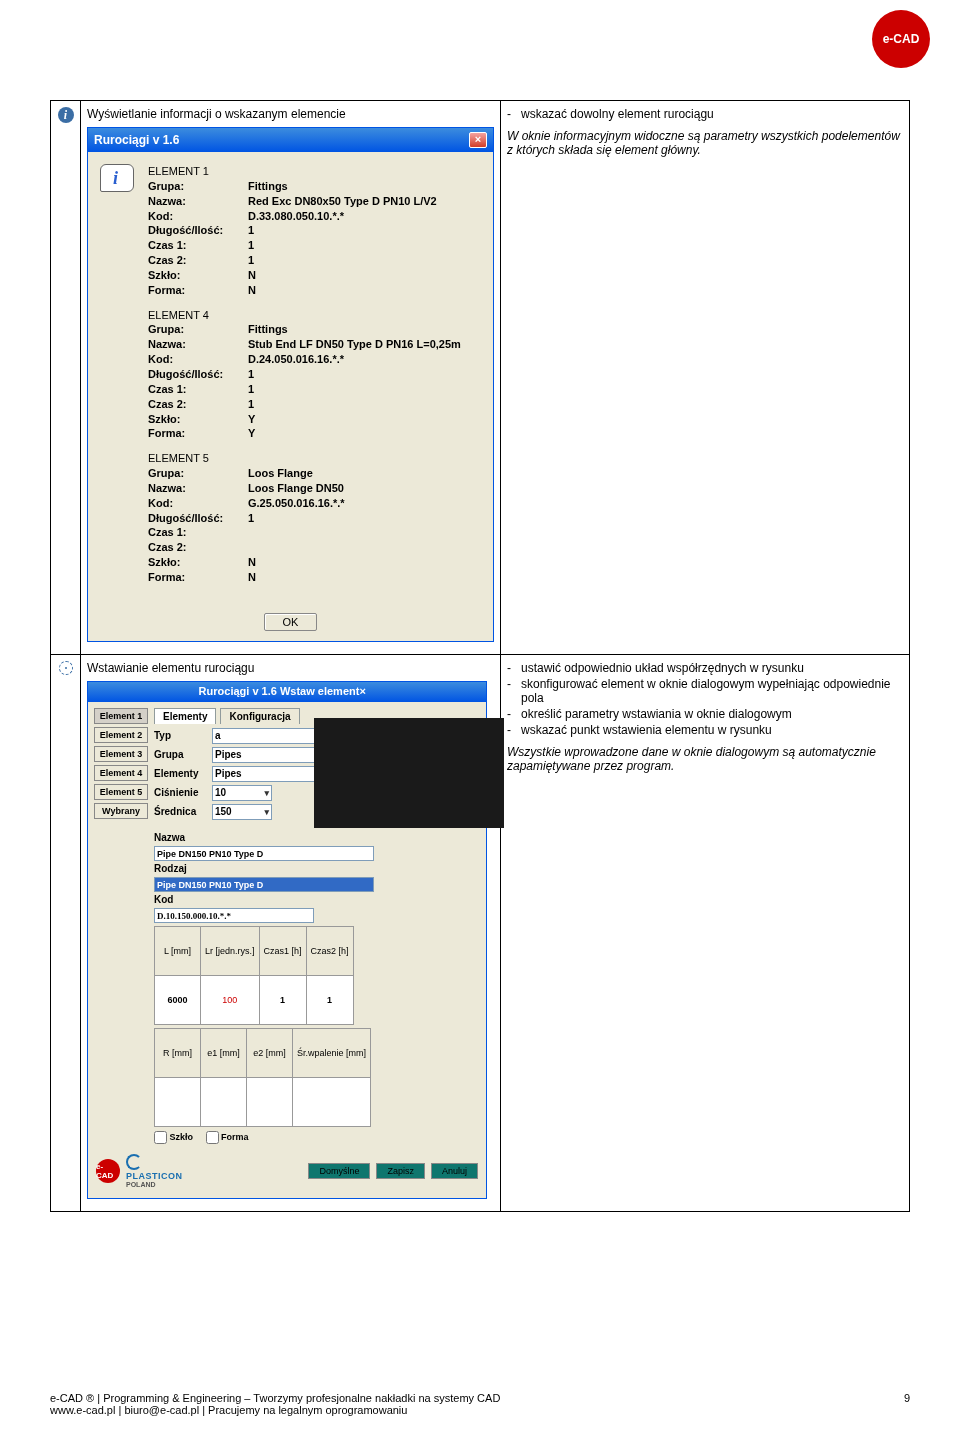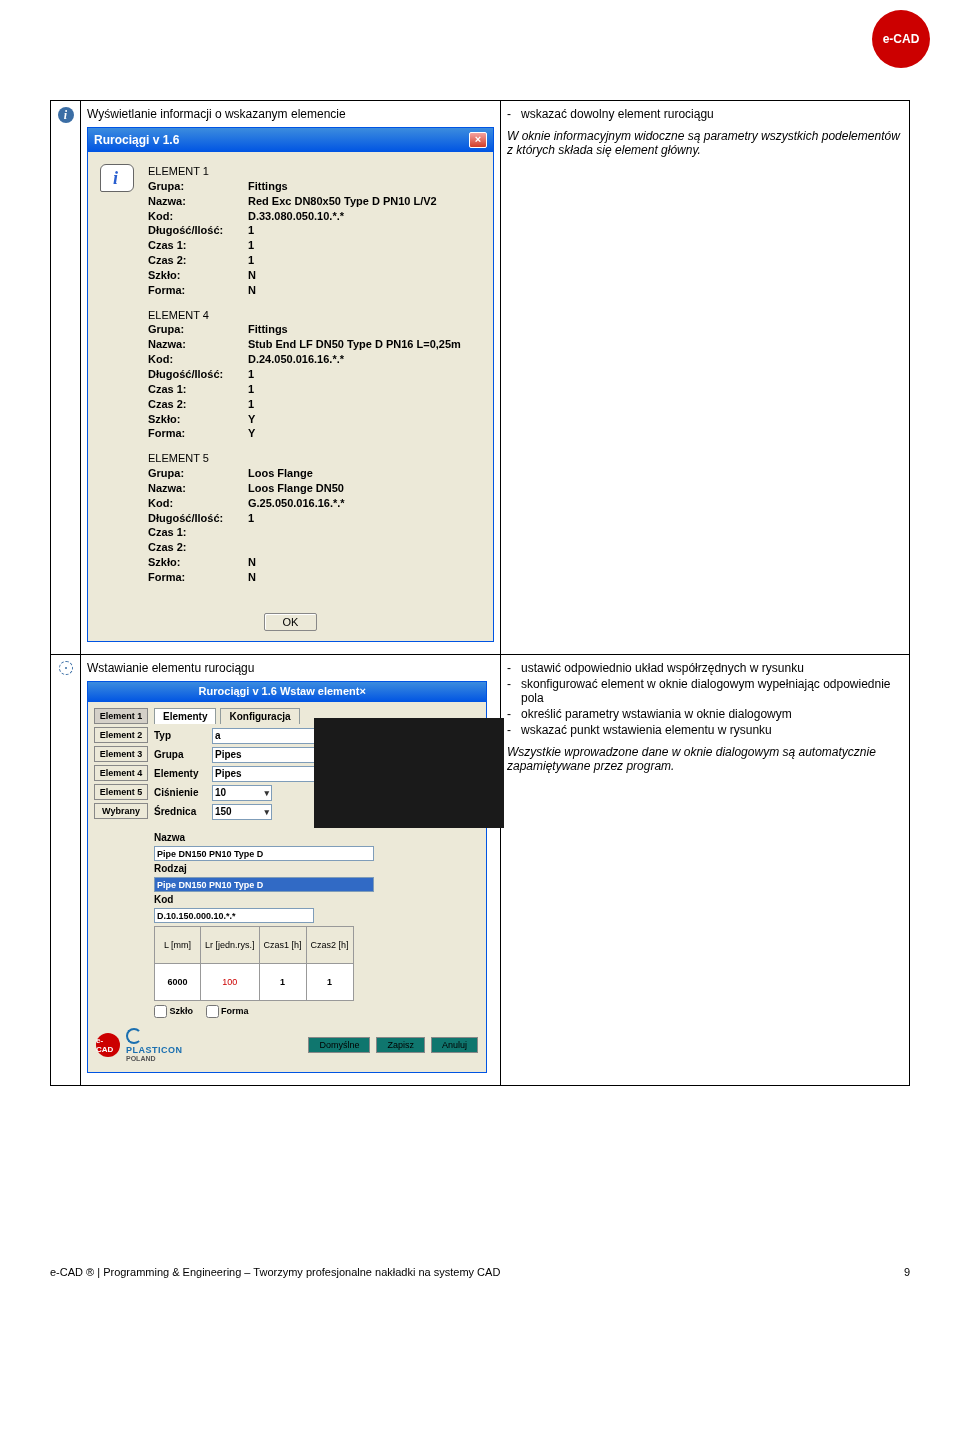--- a/index.html
+++ b/index.html
@@ -55,21 +55,21 @@
 .sidebar-left { width:54px; }
 .side-btn { background:#ece9d8; border:1px solid #888; font-size:9px; padding:2px 2px; margin-bottom:3px; text-align:center; }
 .side-btn.selected { background:#d4d0c8; }
 .form-cols { display:flex; gap:6px; }
 .right-panel { flex:1; }
 .dark-area { background:#1a1a1a; width:190px; height:110px; position:absolute; margin-left:160px; margin-top:-105px; }
 .small-btn { background:#ece9d8; border:1px solid #888; font-size:9px; padding:1px 6px; }
 .bottom-grid { margin-top:4px; }
 .bottom-grid .txt { background:#fff; border:1px solid #7f9db9; height:15px; font-size:9px; padding:0 2px; line-height:15px; }
 .small-table { border-collapse:collapse; margin-top:3px; }
-.small-table td, .small-table th { border:1px solid #999; font-size:9px; padding:13px 4px; background:#fff; text-align:center; min-width:46px; height:14px;margin-top:7px; }
+.small-table td, .small-table th { border:1px solid #999; font-size:9px; padding:19px 4px; background:#fff; text-align:center; min-width:46px; height:14px;margin-top:7px; }
 .small-table th { background:#ece9d8; font-weight:normal; }
 .small-table .hl { color:#cc0000; font-weight:normal; }
 .checks { margin-top:4px; font-size:9px; }
 .checks input { vertical-align:middle; }
 .dialog-footer { display:flex; align-items:center; justify-content:space-between; padding:4px 2px; margin-top:6px; }
 .logo-mini { display:flex; align-items:center; gap:6px; }
 .logo-mini .circ { width:24px; height:24px; border-radius:50%; background:#cc0000; color:#fff; font-size:8px; font-weight:bold; display:flex; align-items:center; justify-content:center; }
 .plasticon { display:flex; flex-direction:column; font-size:9px; line-height:1; }
 .plasticon .swirl { width:16px; height:16px; border:2px solid #1a6fb0; border-right-color:transparent; border-radius:50%; margin-bottom:2px; }
 .plasticon b { font-weight:bold; color:#1a6fb0; letter-spacing:0.5px; }
@@ -296,38 +296,54 @@
                         <label style="width:40px;margin-top:8px;">Nazwa</label>
                       </div>
                   <div class="txt" style="width:220px;">Pipe DN150 PN10 Type D</div>
                   <div class="form-row" style="margin-top:2px;">
                         <label style="width:40px;">Rodzaj</label>
                       </div>
                   <div class="txt" style="width:220px;background:#316ac5;color:#fff;">Pipe DN150 PN10 Type D</div>
                   <div class="form-row" style="margin-top:2px;">
                         <label style="width:40px;">Kod</label>
                       </div>
-                  <div class="txt" style="width:160px;">D.10.150.000.10.*.*</div>
+                  <div class="txt" style="width:160px;font-family:Liberation Serif, serif;">D.10.150.000.10.*.*</div>
 
                   <table class="small-table">
                     <tbody>
                           <tr>
                       <th>L [mm]</th>
                       <th>Lr [jedn.rys.]</th>
                       <th>Czas1 [h]</th>
                       <th>Czas2 [h]</th>
                     </tr>
                     <tr>
                       <td>6000</td>
                       <td class="hl">100</td>
                       <td>1</td>
                       <td>1</td>
                     </tr>
                   </tbody>
                       </table>
+                  <table class="small-table">
+                    <tbody>
+                          <tr>
+                      <th>R [mm]</th>
+                      <th>e1 [mm]</th>
+                      <th>e2 [mm]</th>
+                      <th>Śr.wpalenie [mm]</th>
+                    </tr>
+                    <tr>
+                      <td>&nbsp;</td>
+                      <td>&nbsp;</td>
+                      <td>&nbsp;</td>
+                      <td>&nbsp;</td>
+                    </tr>
+                  </tbody>
+                      </table>
 
                   <div class="checks">
                     <label><input type="checkbox" style=""> <span>Szkło</span></label>
                     &nbsp;&nbsp;&nbsp;
                     <label><input type="checkbox" style=""> <span>Forma</span></label>
                   </div>
                 </div>
               </div>
             </div>
 
@@ -361,14 +377,15 @@
       </td>
     </tr>
   </tbody>
     </table>
 
   <div class="page-footer">
     <div>
       <span>e-CAD ® | Programming &amp; Engineering – Tworzymy profesjonalne nakładki na systemy CAD</span>
       <span class="pnum">9</span>
     </div>
+    <div>www.e-cad.pl | biuro@e-cad.pl | Pracujemy na legalnym oprogramowaniu</div>
   </div>
 </div>
 
 </body></html>

